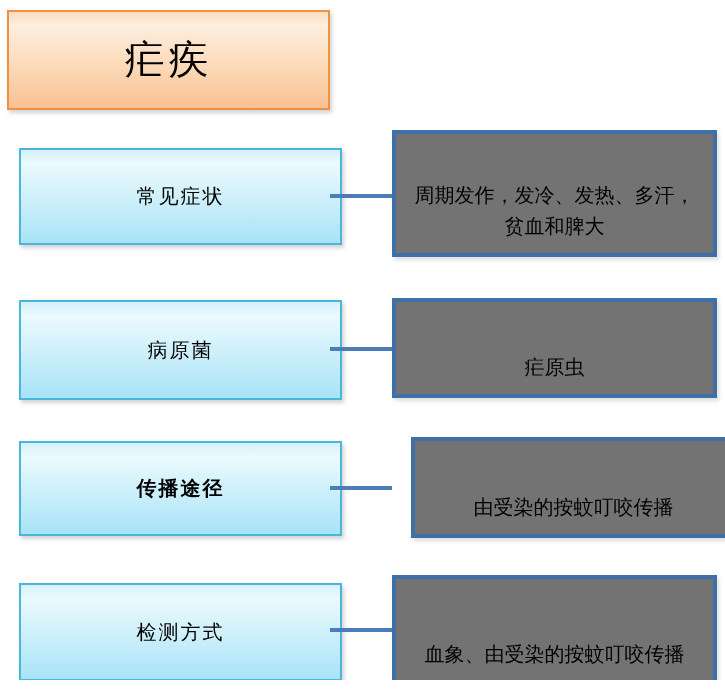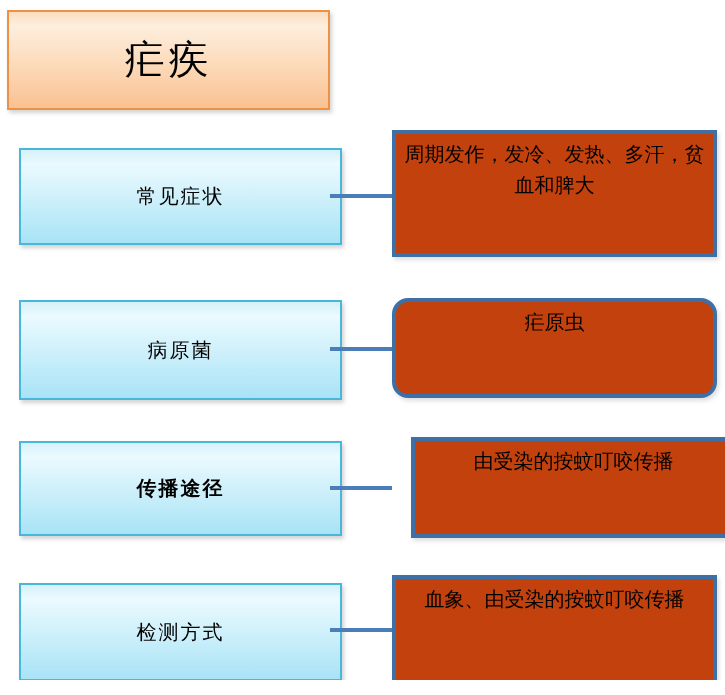--- a/index.html
+++ b/index.html
@@ -59,27 +59,27 @@
     letter-spacing: 2px;
   }
 
   
   .rbox {
     position: absolute;
     left: 392px;
     width: 325px;
     box-sizing: border-box;
     border: 4px solid var(--detail-border, #3E70A8);
-    background: #c2410c;
+    background: #737373;
     display: flex;
-    align-items: flex-start;
+    align-items: flex-end;
     justify-content: center;
     text-align: center;
     box-shadow: 2px 3px 4px rgba(150,150,150,0.3);
-    padding: 5px;
+    padding: 11px;
   }
   .rbox span {
     font-size: 20px;
     line-height: 1.55;
     color: #000000;
     word-break: break-all;
   }
 
   
   .connector {
@@ -90,21 +90,21 @@
     background: var(--connector, #4B7DB8);
   }
 
   
   .lbox.r1 { top: 148px; height: 97px; }
   .lbox.r2 { top: 300px; height: 100px; }
   .lbox.r3 { top: 441px; height: 95px; font-weight: bold; }
   .lbox.r4 { top: 583px; height: 98px; text-align: right; }
 
   .rbox.r1 { top: 130px; height: 127px; }
-  .rbox.r2 { top: 298px; height: 100px; border-radius: 16px; }
+  .rbox.r2 { top: 298px; height: 100px; }
   .rbox.r3 { top: 437px; height: 101px; margin-left: 19px; }
   .rbox.r4 { top: 575px; height: 110px; }
 
   .connector.r1 { top: 194px; }
   .connector.r2 { top: 347px; }
   .connector.r3 { top: 486px; }
   .connector.r4 { top: 628px; }
 </style>
 </head>
 <body>

